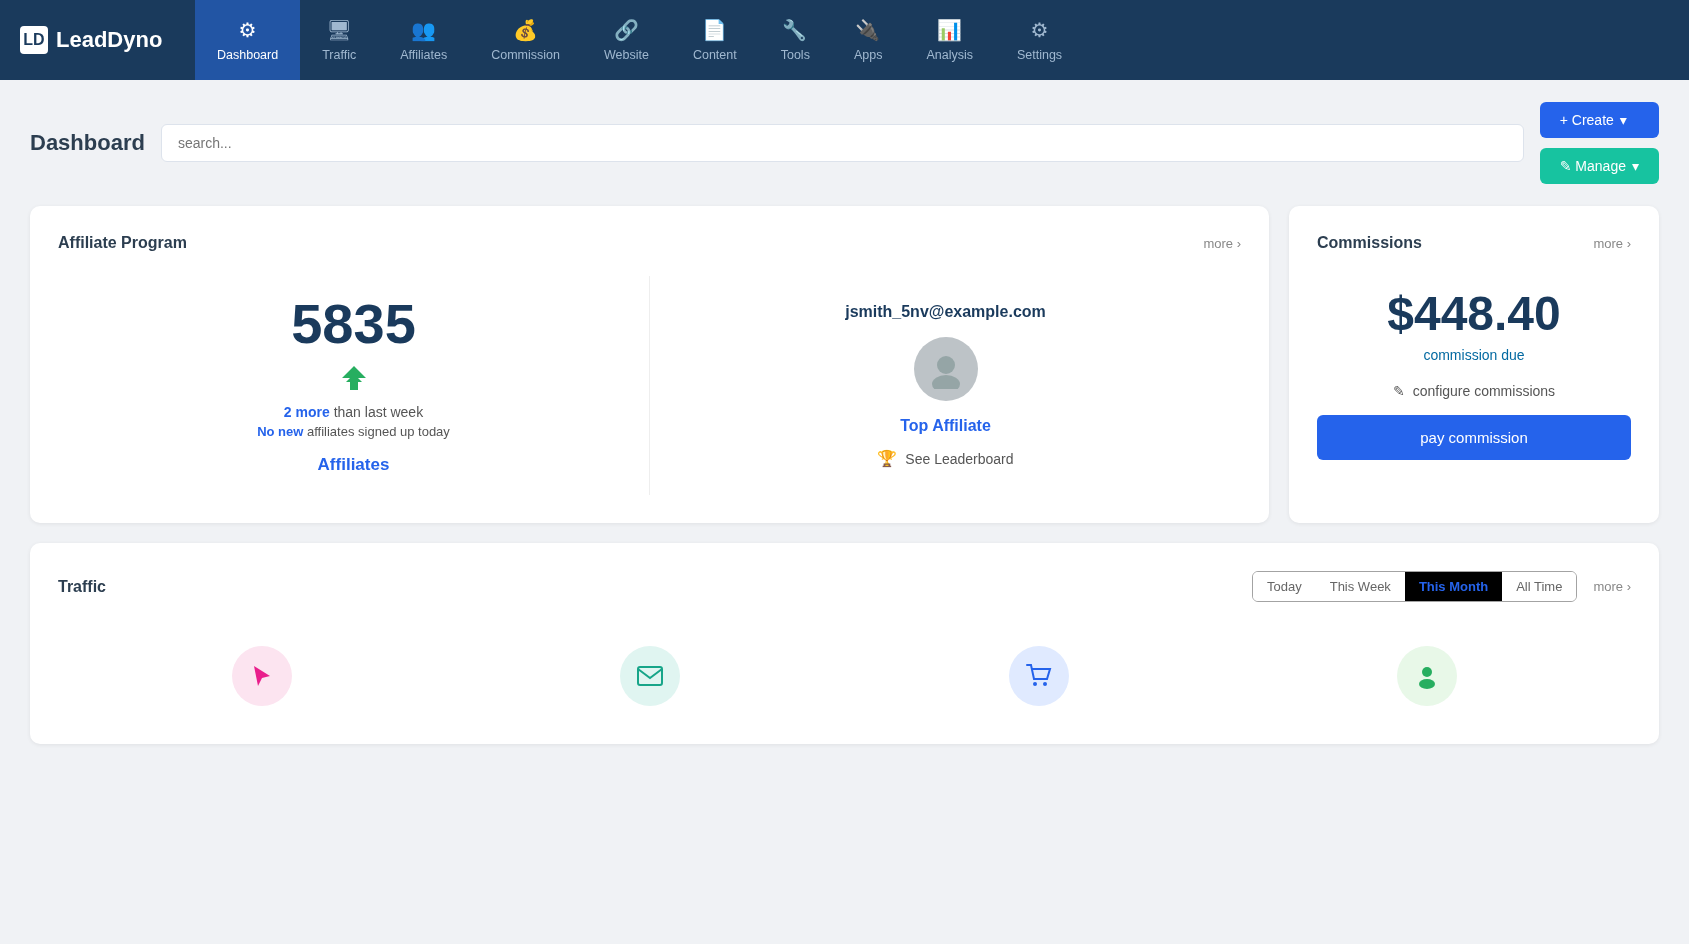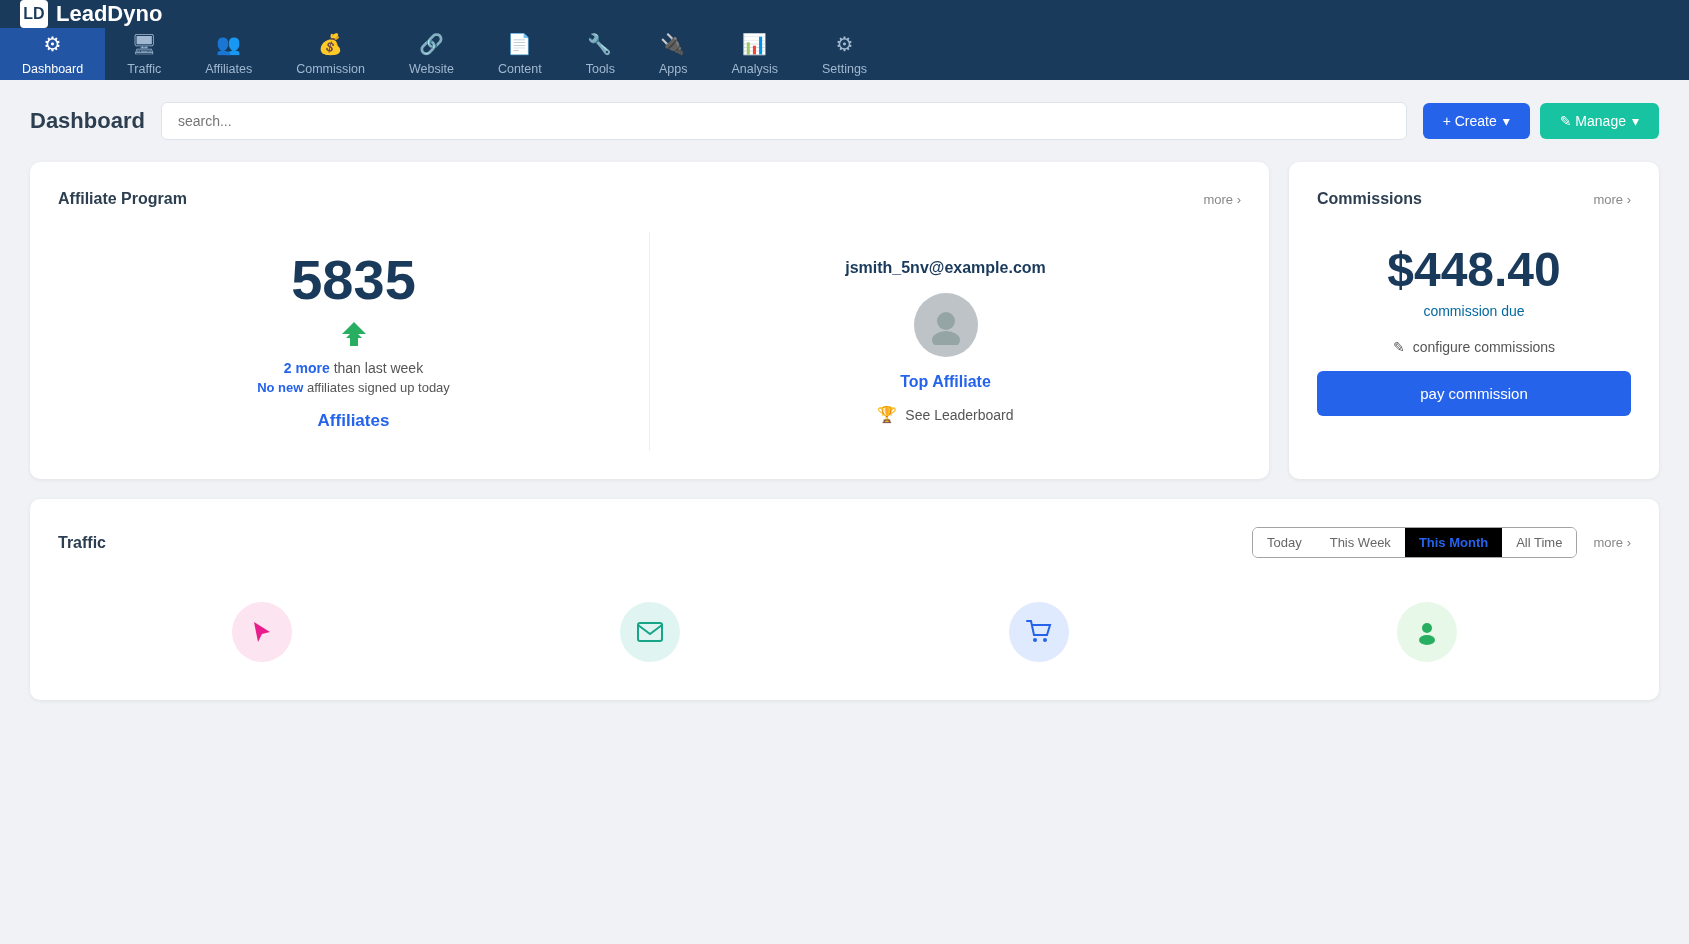--- a/index.html
+++ b/index.html
@@ -1,33 +1,33 @@
 <!DOCTYPE html>
 <html><head>
   <meta charset="utf-8">
   <style>
     * { box-sizing: border-box; margin: 0; padding: 0; }
     body { font-family: -apple-system, BlinkMacSystemFont, 'Segoe UI', sans-serif; background: #f0f2f5; min-height: 944px; }
 
     
-    .nav { background: #1a3a5c; display: flex; align-items: stretch; height: 80px; flex-direction: column; }
+    .nav { background: #1a3a5c; display: flex; align-items: stretch; height: 80px; }
     .nav-logo { display: flex; align-items: center; padding: 0 20px; min-width: 195px; }
     .nav-logo-text { color: white; font-size: 22px; font-weight: 700; }
     .nav-logo-icon { background: white; color: #1a3a5c; font-weight: 900; font-size: 16px; width: 28px; height: 28px; border-radius: 4px; display: flex; align-items: center; justify-content: center; margin-right: 8px; }
     .nav-items { display: flex; flex: 1; }
     .nav-item { display: flex; flex-direction: column; align-items: center; justify-content: center; padding: 0 22px; cursor: pointer; color: #a0b8d0; font-size: 13px; gap: 6px; text-decoration: none; position: relative; }
     .nav-item.active { background: #2255a4; color: white; }
     .nav-item .nav-icon { font-size: 20px; }
     .nav-item .nav-label { font-size: 12.5px; }
 
     
     .page-header { display: flex; align-items: center; padding: 22px 30px; background: #f0f2f5; gap: 16px; }
     .page-title { font-size: 22px; font-weight: 600; color: #2c3e50; white-space: nowrap; }
     .search-bar { flex: 1; background: white; border: 1px solid #dde3ec; border-radius: 6px; padding: 10px 16px; font-size: 14px; color: #888; outline: none; }
-    .header-actions { display: flex; gap: 10px; margin-left: auto; }
+    .header-actions { display: flex; gap: 10px; margin-left: auto; flex-direction: column; }
     .btn-create { background: #2563eb; color: white; border: none; border-radius: 6px; padding: 10px 20px; font-size: 14px; font-weight: 500; cursor: pointer; display: flex; align-items: center; gap: 6px; }
     .btn-manage { background: #17c3a0; color: white; border: none; border-radius: 6px; padding: 10px 20px; font-size: 14px; font-weight: 500; cursor: pointer; display: flex; align-items: center; gap: 6px; }
 
     
     .main { padding: 0 30px 30px; }
     .cards-row { display: flex; gap: 20px; margin-bottom: 20px; }
 
     
     .card { background: white; border-radius: 10px; padding: 28px; box-shadow: 0 1px 4px rgba(0,0,0,0.07); }
     .card-large { flex: 1; }

